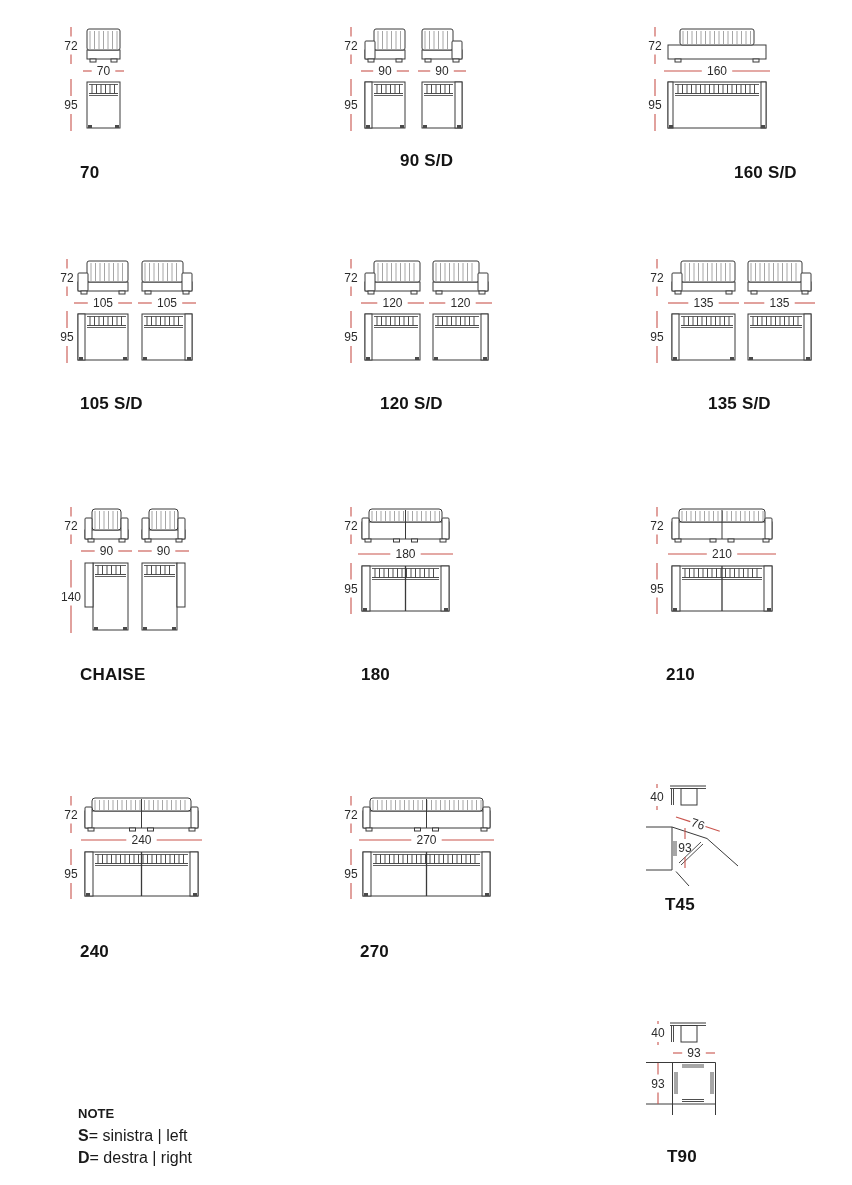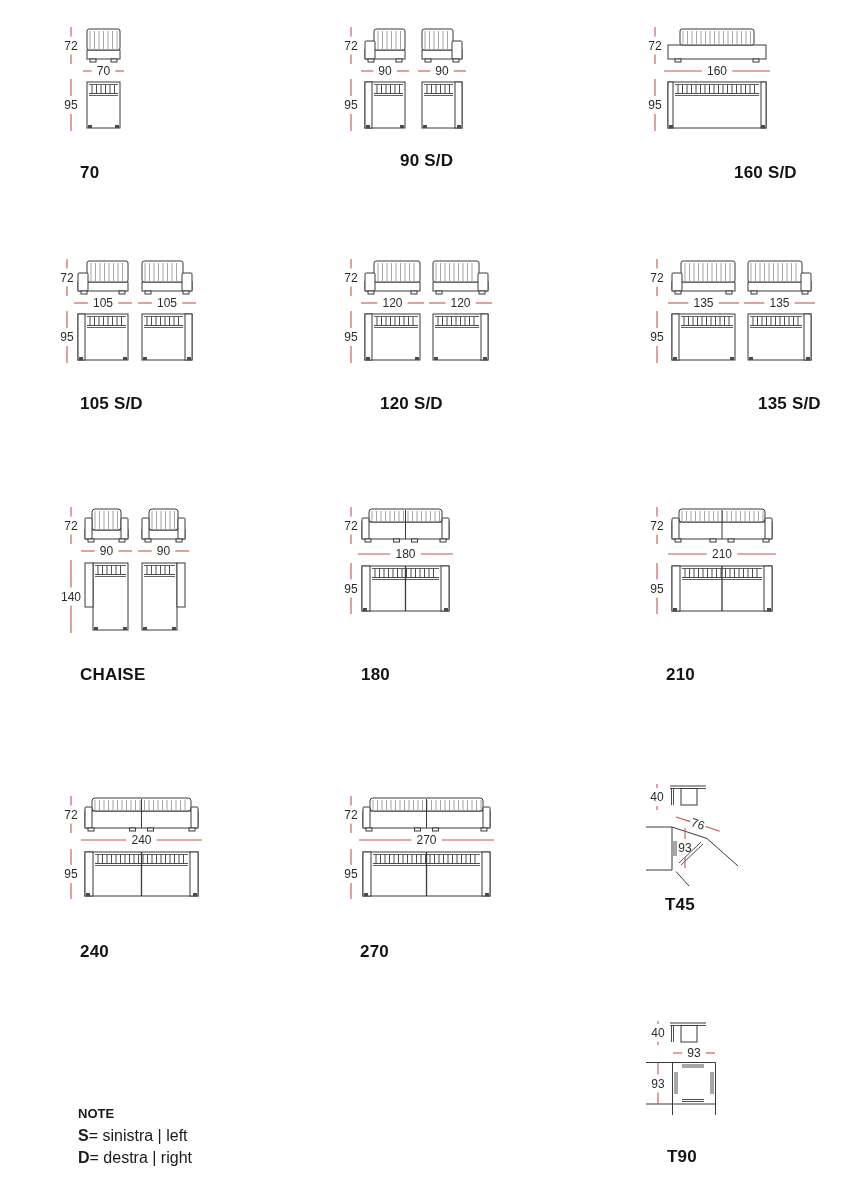--- a/index.html
+++ b/index.html
@@ -788,21 +788,21 @@
         <line x1="658" y1="1092.5" x2="658" y2="1104" stroke="#c9544d" stroke-width="1.1"></line>
         <text x="658" y="1087.5" text-anchor="middle">93</text>
       </g>
     </svg>
   <div id="labels">
       <div class="module-label" style="left: 80px; top: 163px;">70</div>
       <div class="module-label" style="left: 400px; top: 151px;">90 S/D</div>
       <div class="module-label" style="left: 718px; top: 163px; margin-left: 16px;">160 S/D</div>
       <div class="module-label" style="left: 80px; top: 394px;">105 S/D</div>
       <div class="module-label" style="left: 380px; top: 394px; text-align: center;">120 S/D</div>
-      <div class="module-label" style="left: 758px; top: 394px;">135 S/D</div>
+      <div class="module-label" style="left: 708px; top: 394px;">135 S/D</div>
       <div class="module-label" style="left: 80px; top: 665px;">CHAISE</div>
       <div class="module-label" style="left: 361px; top: 665px;">180</div>
       <div class="module-label" style="left: 666px; top: 665px;">210</div>
       <div class="module-label" style="left: 80px; top: 942px;">240</div>
       <div class="module-label" style="left: 360px; top: 942px;">270</div>
       <div class="module-label" style="left: 665px; top: 895px;">T45</div>
       <div class="module-label" style="left: 667px; top: 1147px; text-align: right;">T90</div>
     </div>
   <div class="note">
     <div class="t">NOTE</div>

